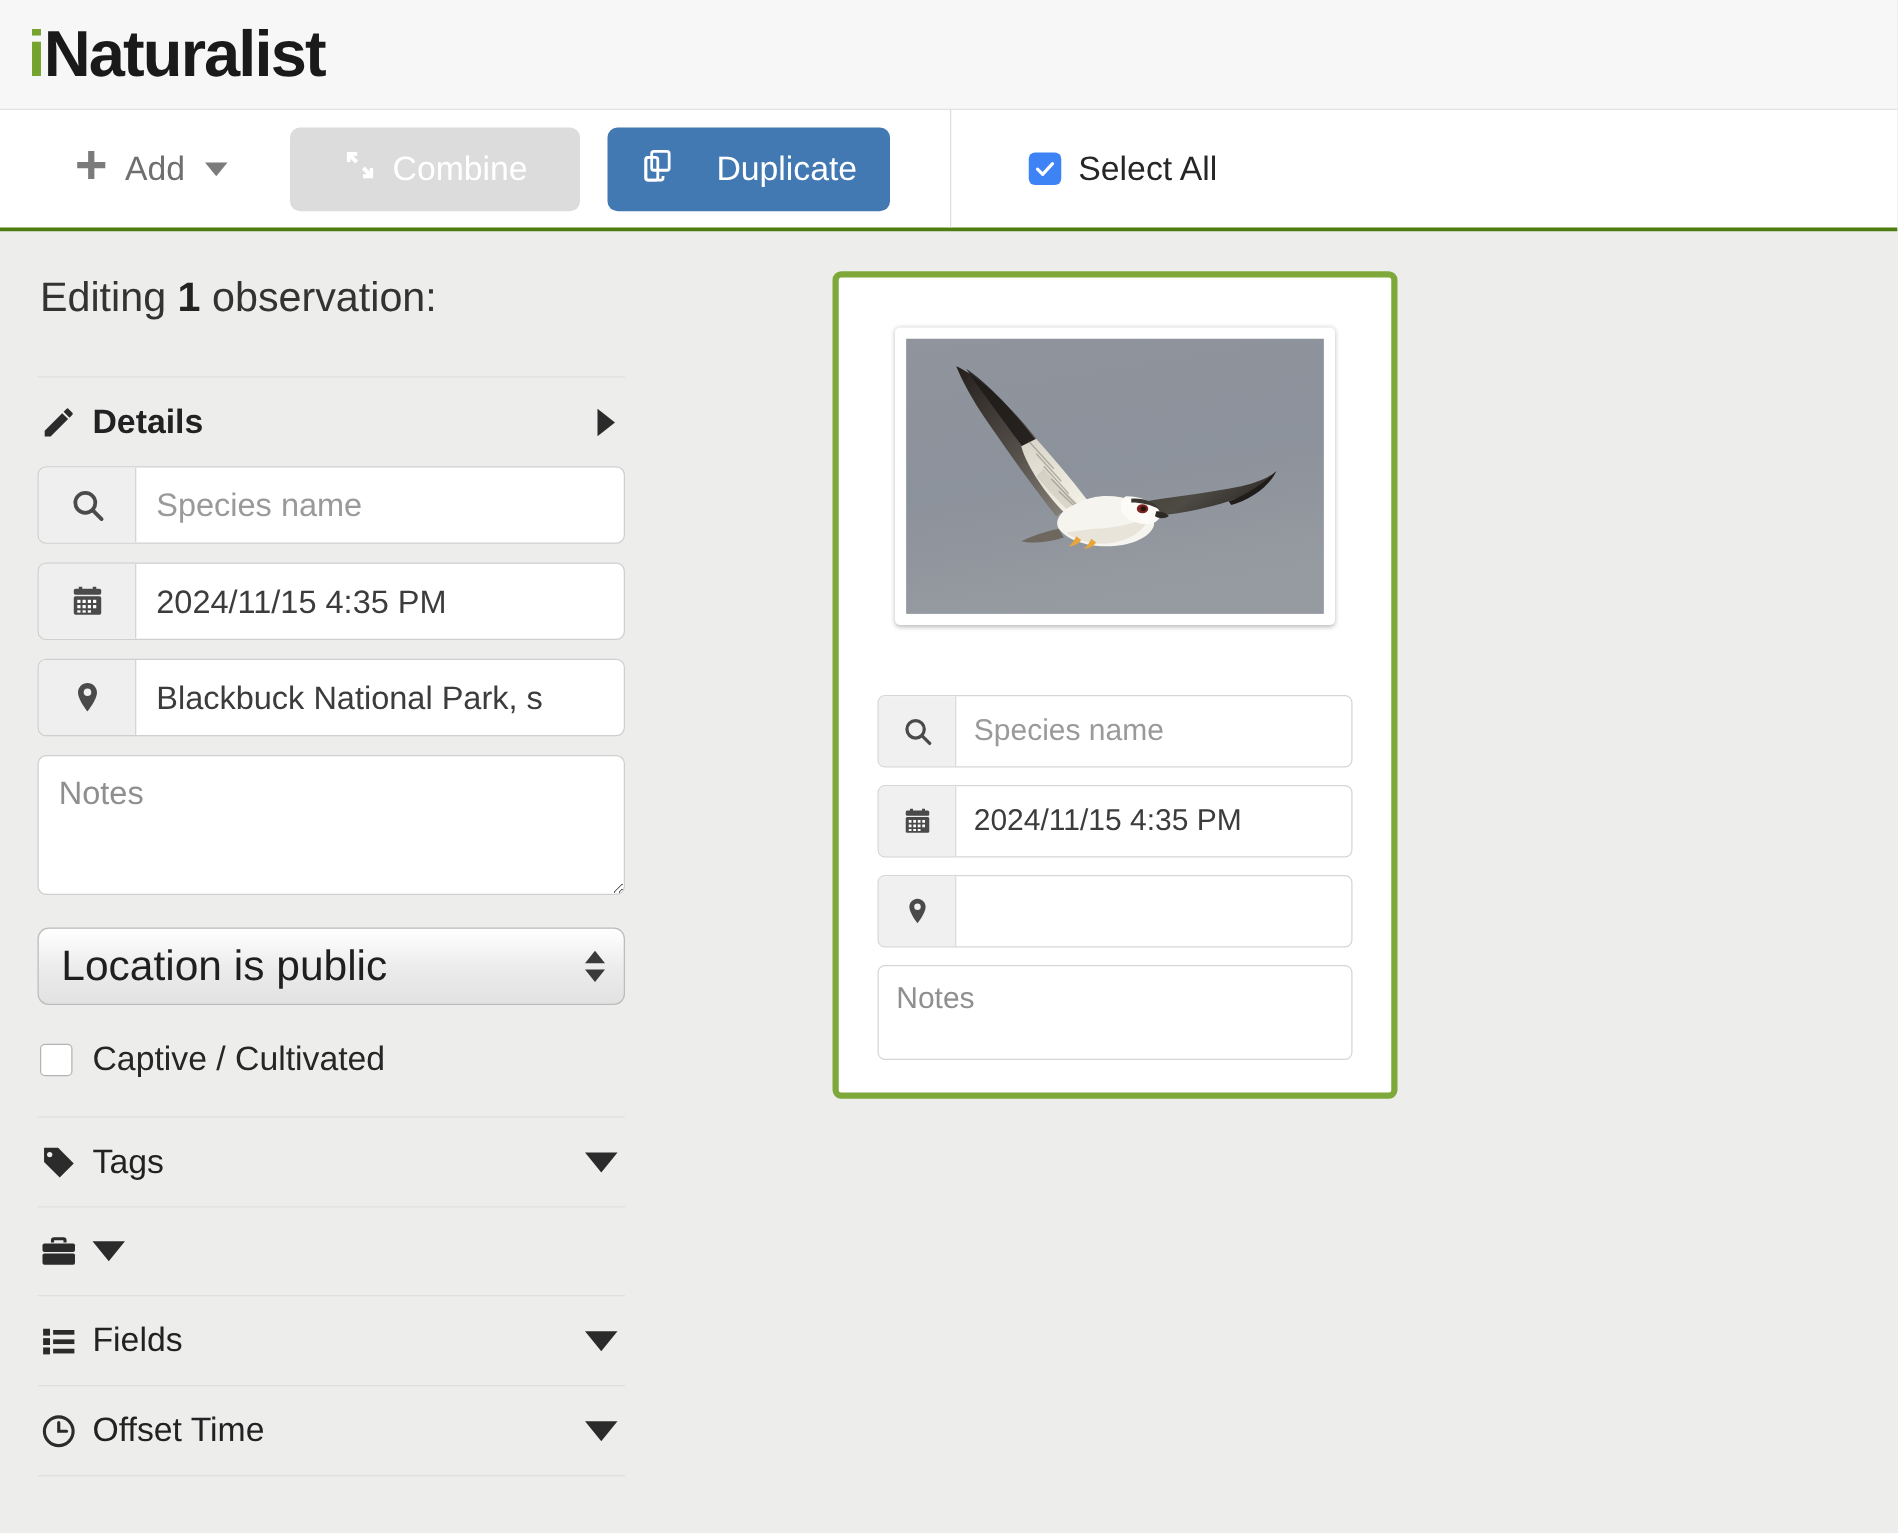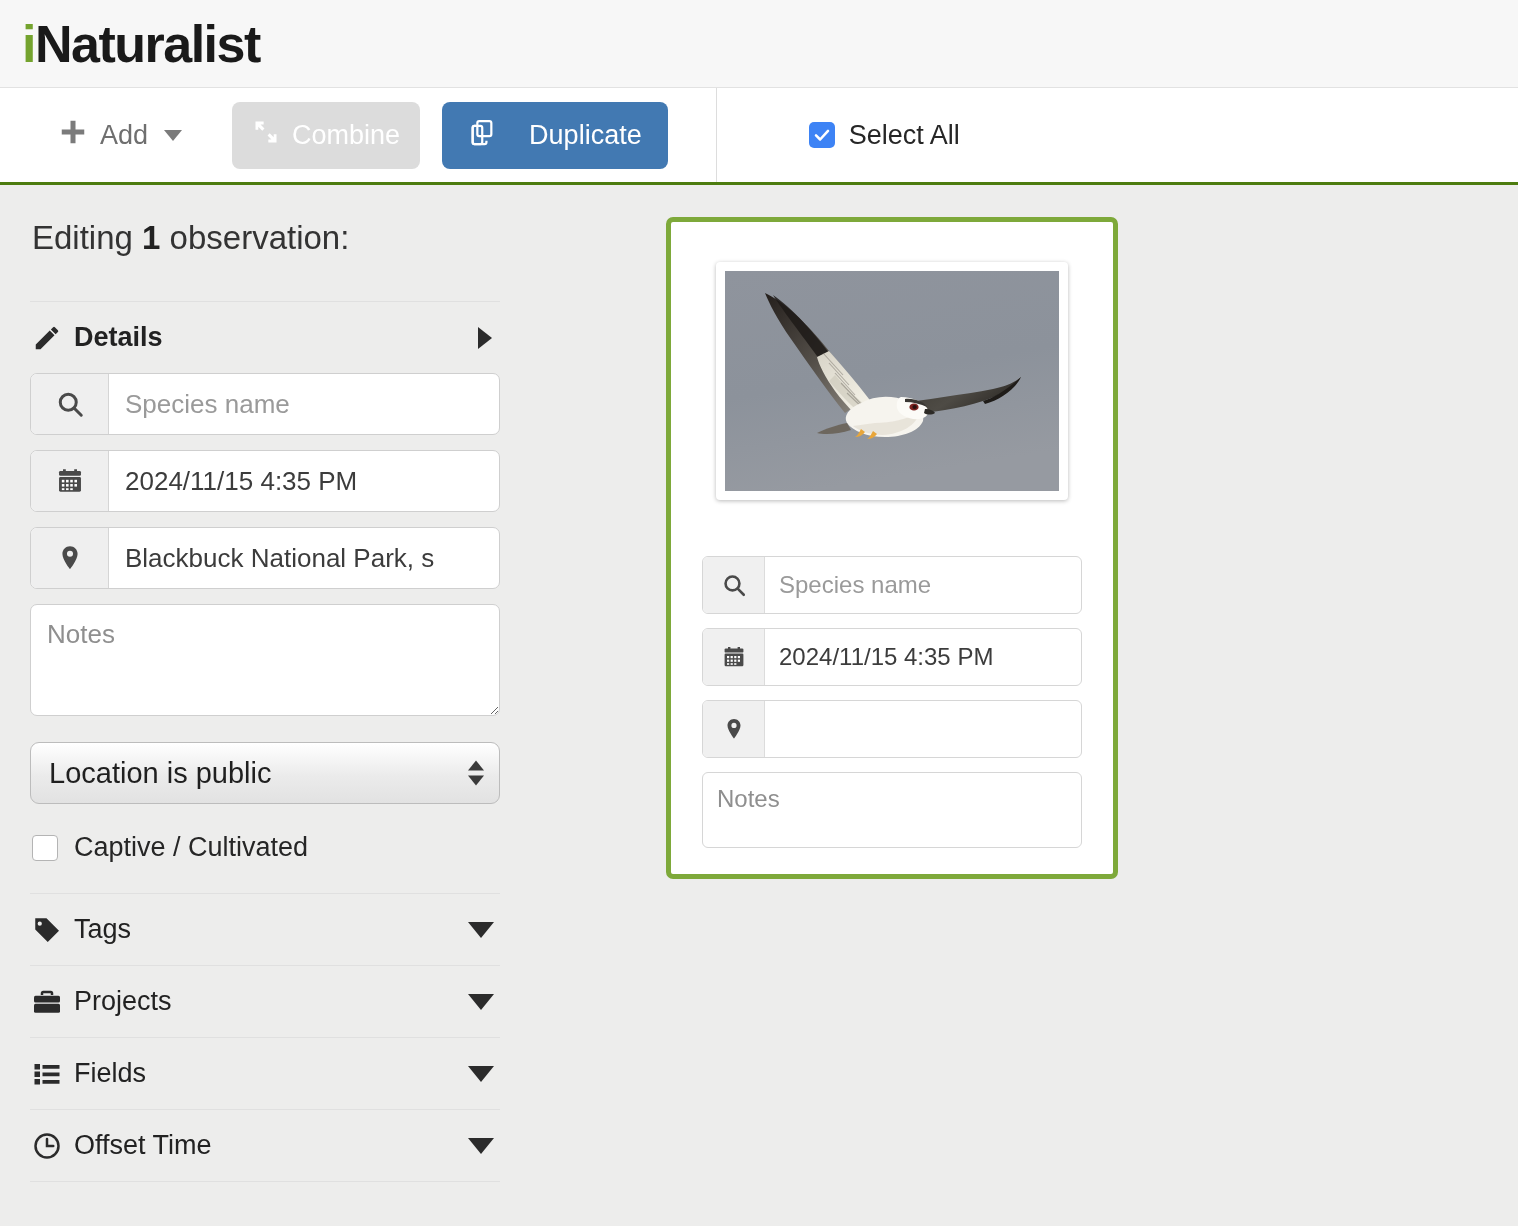--- a/index.html
+++ b/index.html
@@ -56,38 +56,38 @@
     border-right: 9px solid transparent;
     border-top: 11px solid #7b7b7b;
     margin-left: 4px;
   }
   .tbtn.remove { margin-left: 40px; }
   .tbtn.combine {
     margin-left: 30px;
     background: #dcdcdc;
     color: #ffffff;
     cursor: default;
-    padding: 16px 20px;
+    padding: 16px 42px;
   }
   .tbtn.duplicate {
     margin-left: 22px;
     background: #4279b2;
     color: #ffffff;
     padding: 16px 26px;
     gap: 33px;
   }
   .tb-divider {
     width: 1px;
     align-self: stretch;
     background: #dddddd;
     margin: 0 0 0 48px;
   }
   .select-all {
     display: flex; align-items: center; gap: 14px;
-    margin-left: 92px;
+    margin-left: 62px;
     cursor: pointer;
   }
   .cbx-blue {
     width: 26px; height: 26px;
     background: #3d83f5;
     border-radius: 5px;
     display: flex; align-items: center; justify-content: center;
     flex: none;
   }
   .select-all-label { font-size: 27px; color: #262626; }
@@ -183,21 +183,21 @@
     width: 470px; height: 62px;
     margin-bottom: 28px;
     position: relative;
   }
   select.native {
     width: 100%; height: 100%;
     -webkit-appearance: none; appearance: none;
     background: linear-gradient(#ffffff, #ebebeb 55%, #e2e2e2);
     border: 1px solid #bcbcbc;
     border-radius: 9px;
-    font-size: 29px; color: #1f1f1f;
+    font-size: 34px; color: #1f1f1f;
     font-family: inherit;
     padding: 0 52px 0 18px;
     outline: none;
   }
   .sel-arrows {
     position: absolute; right: 16px; top: 50%;
     transform: translateY(-50%);
     display: flex; flex-direction: column; gap: 5px;
     pointer-events: none;
   }
@@ -428,21 +428,20 @@
     <div class="hr"></div>
 
     <div class="acc-row">
       <span class="acc-icon">
         <svg width="30" height="30" viewBox="0 0 24 24" fill="#2b2b2b">
             <path d="M9 3h6a2 2 0 0 1 2 2v1.4h-2V5H9v1.4H7V5a2 2 0 0 1 2-2z"></path>
             <rect x="1.6" y="7" width="20.8" height="5.4" rx="1.2"></rect>
             <rect x="1.6" y="13.4" width="20.8" height="7.2" rx="1.2"></rect>
           </svg>
       </span>
-      <span class="acc-label">Projects</span>
       <span class="caret-down"></span>
     </div>
     <div class="hr"></div>
 
     <div class="acc-row">
       <span class="acc-icon">
         <svg width="30" height="30" viewBox="0 0 24 24" fill="#2b2b2b">
           <rect x="2" y="4" width="4.4" height="4.4"></rect>
             <rect x="8.4" y="4.8" width="13.6" height="3"></rect>
           <rect x="2" y="10" width="4.4" height="4.4"></rect>

